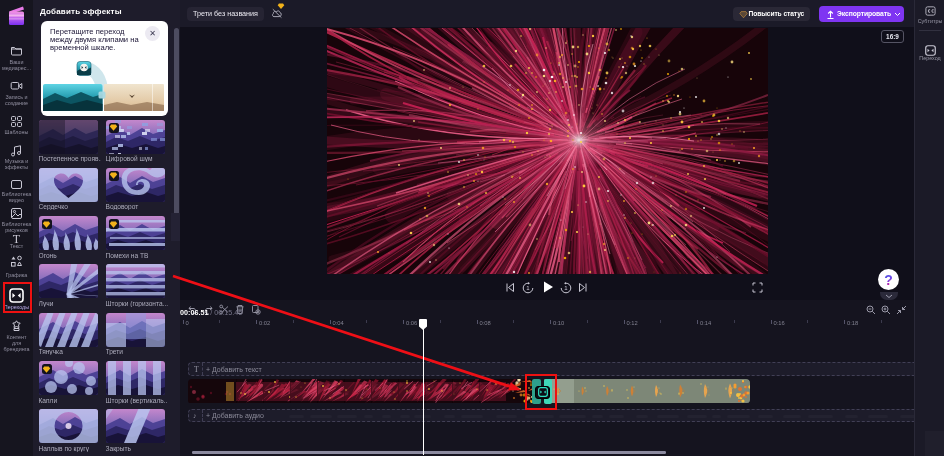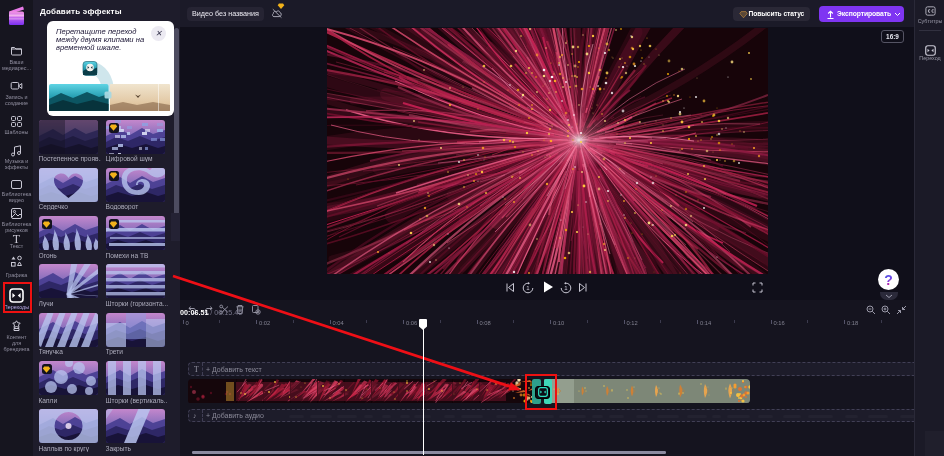--- a/index.html
+++ b/index.html
@@ -89,21 +89,21 @@
       <div class="slab" style="top:334.0px;color:#918fa0">Контент</div>
       <div class="slab" style="top:340.0px;color:#918fa0">для</div>
       <div class="slab" style="top:346.0px;color:#918fa0">брендинга</div>
 </div>
 
 <div class="abs" style="left:3px;top:282px;width:28.5px;height:30.5px;border:2.4px solid #ee1111;box-sizing:border-box;"></div>
 
 <div class="abs" style="left:33px;top:0;width:147px;height:456px;background:#1e1c2b;">
   <div class="abs" style="left:7px;top:7px;font-size:8px;font-weight:bold;color:#fff;letter-spacing:0.2px;">Добавить эффекты</div>
 
-  <div class="abs" style="left:14px;top:21px;width:127px;height:94.5px;background:#fff;border-radius:6px;overflow:hidden;font-style:italic;">
+  <div class="abs" style="left:8px;top:21px;width:127px;height:94.5px;background:#fff;border-radius:6px;overflow:hidden;">
     <div class="abs" style="left:9px;top:7px;font-size:7.6px;line-height:7.9px;color:#191333;">Перетащите переход<br>между двумя клипами на<br>временной шкале.</div>
     <div class="abs" style="left:104px;top:4.5px;width:15px;height:15px;border-radius:50%;background:#eceaf2;text-align:center;line-height:15px;font-size:8px;color:#3a3850;">✕</div>
 
     <svg class="abs" style="left:0;top:40px" width="127" height="54.5" viewBox="0 0 127 54.5">
       <defs>
         <linearGradient id="tc" x1="0" y1="0" x2="0" y2="1">
               <stop offset="0%" stop-color="#5fd4e4"></stop>
               <stop offset="45%" stop-color="#2aa2b5"></stop>
               <stop offset="100%" stop-color="#0d5f6e"></stop>
             </linearGradient>
@@ -428,21 +428,21 @@
           <path d="M0 10 L10 -4 L0 -4 Z" fill="#b8c4ee" opacity="0.5"></path>
         </svg></div>
       <div class="tlabel" style="left:72.5px;top:444.8px">Закрыть</div>
 </div>
 
 <div class="abs" style="left:173.5px;top:28px;width:5px;height:202px;border-radius:2.5px;background:#4d4c60;"></div>
 <div class="abs" style="left:171px;top:213px;width:16.5px;height:28px;background:#242234;border-radius:0 8px 8px 0;"></div>
 <div class="abs" style="left:179px;top:222px;font-size:7px;color:#8a8998;">❮</div>
 
 <div class="abs" style="left:180px;top:0;width:734px;height:27px;background:#1b1a28;">
-  <div class="abs" style="left:7px;top:6.5px;width:77px;height:14px;background:#262433;border-radius:4px;color:#eceaf2;font-size:7.2px;white-space:nowrap;text-align:center;line-height:14px;">Видео без названия</div>
+  <div class="abs" style="left:7px;top:6.5px;width:77px;height:14px;background:#262433;border-radius:4px;color:#eceaf2;font-size:7.2px;white-space:nowrap;text-align:center;line-height:14px;">Трети без названия</div>
   <svg class="abs" style="left:91px;top:8px" width="12" height="11" viewBox="0 0 12 11" fill="none" stroke="#a5a4b2" stroke-width="1">
     <path d="M3 8.6 C1.4 8.6 0.9 6.5 2.3 5.6 C2.1 3.6 4.3 2.7 5.5 3.9 C6.1 2.2 8.7 2.6 8.9 4.5 C10.5 4.7 10.7 7.4 9.3 8.1 L8.2 8.6 Z"></path>
         <path d="M1.8 1.2 L10.4 9.6"></path>
   </svg>
   <svg class="abs" style="left:97px;top:2px" width="8" height="8" viewBox="0 0 9 9">
         <path d="M2.2 1.6 H6.8 L8.2 3.6 L4.5 7.8 L0.8 3.6 Z" fill="#f2b21a"></path>
       </svg>
 
   <div class="abs" style="left:553px;top:6.5px;width:77px;height:14.5px;background:#2a2836;white-space:nowrap;border-radius:4px;">
     <svg class="abs" style="left:6px;top:3px" width="9" height="9" viewBox="0 0 9 9">

